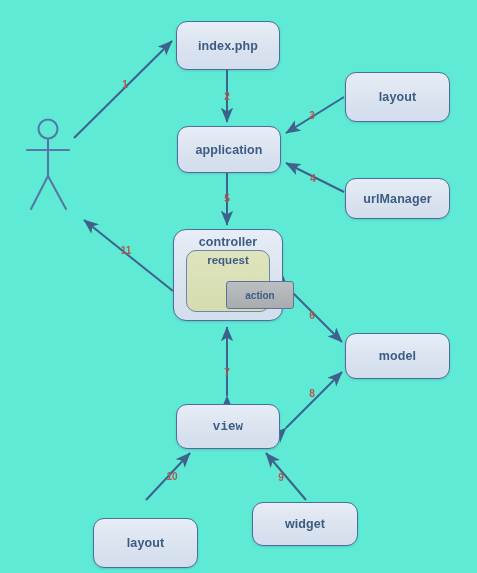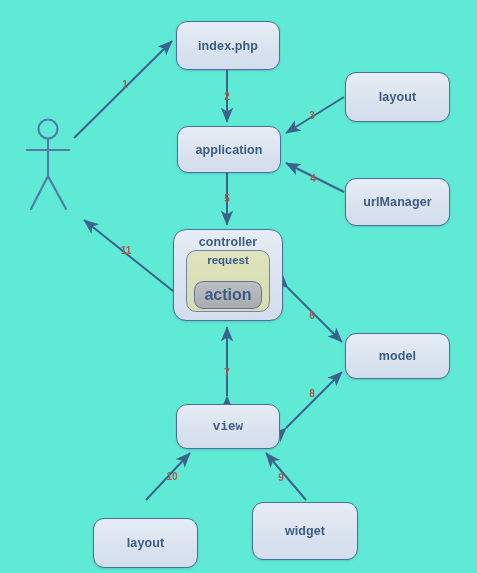--- a/index.html
+++ b/index.html
@@ -55,27 +55,28 @@
     justify-content: flex-start;
     padding-top: 3px;
     color: #3c5c84;
     font-weight: bold;
     font-size: 11.5px;
   }
   .action {
     box-sizing: border-box;
     background: linear-gradient(180deg, #bcbfc1 0%, #a9acaf 100%);
     border: 1.5px solid #5b7498;
-    border-radius: 9px;
+    border-radius: 3px;
     display: flex;
     align-items: center;
     justify-content: center;
     color: #3c5c84;
     font-weight: bold;
-    font-size: 16px;
+    font-size: 10px;
+    margin-left: 32px;
   }
   .edge-label {
     position: absolute;
     color: #b4564f;
     font-weight: bold;
     font-size: 10px;
     font-family: "Liberation Sans", sans-serif;
     transform: translate(-50%, -50%);
     white-space: nowrap;
   }
@@ -134,21 +135,21 @@
   </div>
 
   <div class="node" style="left:177px; top:126px; width:104px; height:47px;">
     <span>application</span>
   </div>
 
   <div class="node" style="left:345px; top:72px; width:105px; height:50px;">
     <span>layout</span>
   </div>
 
-  <div class="node" style="left:345px; top:178px; width:105px; height:48px;">
+  <div class="node" style="left:345px; top:178px; width:105px; height:41px;">
     <span>urlManager</span>
   </div>
 
   <div class="node controller" style="left:173px; top:229px; width:110px; height:92px;">
     <span class="ctrl-label">controller</span>
   </div>
 
   <div class="filters" style="position:absolute; left:186px; top:250px; width:84px; height:62px;">
     <span>request</span>
   </div>
@@ -162,21 +163,21 @@
   </div>
 
   <div class="node" style="left:176px; top:404px; width:104px; height:45px;font-family:Liberation Mono, monospace;">
     <span>view</span>
   </div>
 
   <div class="node" style="left:93px; top:518px; width:105px; height:50px;align-items:center;">
     <span>layout</span>
   </div>
 
-  <div class="node" style="left:252px; top:502px; width:106px; height:58px;">
+  <div class="node" style="left:252px; top:502px; width:106px; height:44px;">
     <span>widget</span>
   </div>
 
   <span class="edge-label" style="left:125px; top:84px;">1</span>
   <span class="edge-label" style="left:227px; top:96px;">2</span>
   <span class="edge-label" style="left:312px; top:115px;">3</span>
   <span class="edge-label" style="left:313px; top:178px;">4</span>
   <span class="edge-label" style="left:227px; top:198px;">5</span>
   <span class="edge-label" style="left:312px; top:315px;">6</span>
   <span class="edge-label" style="left:227px; top:372px;">7</span>

